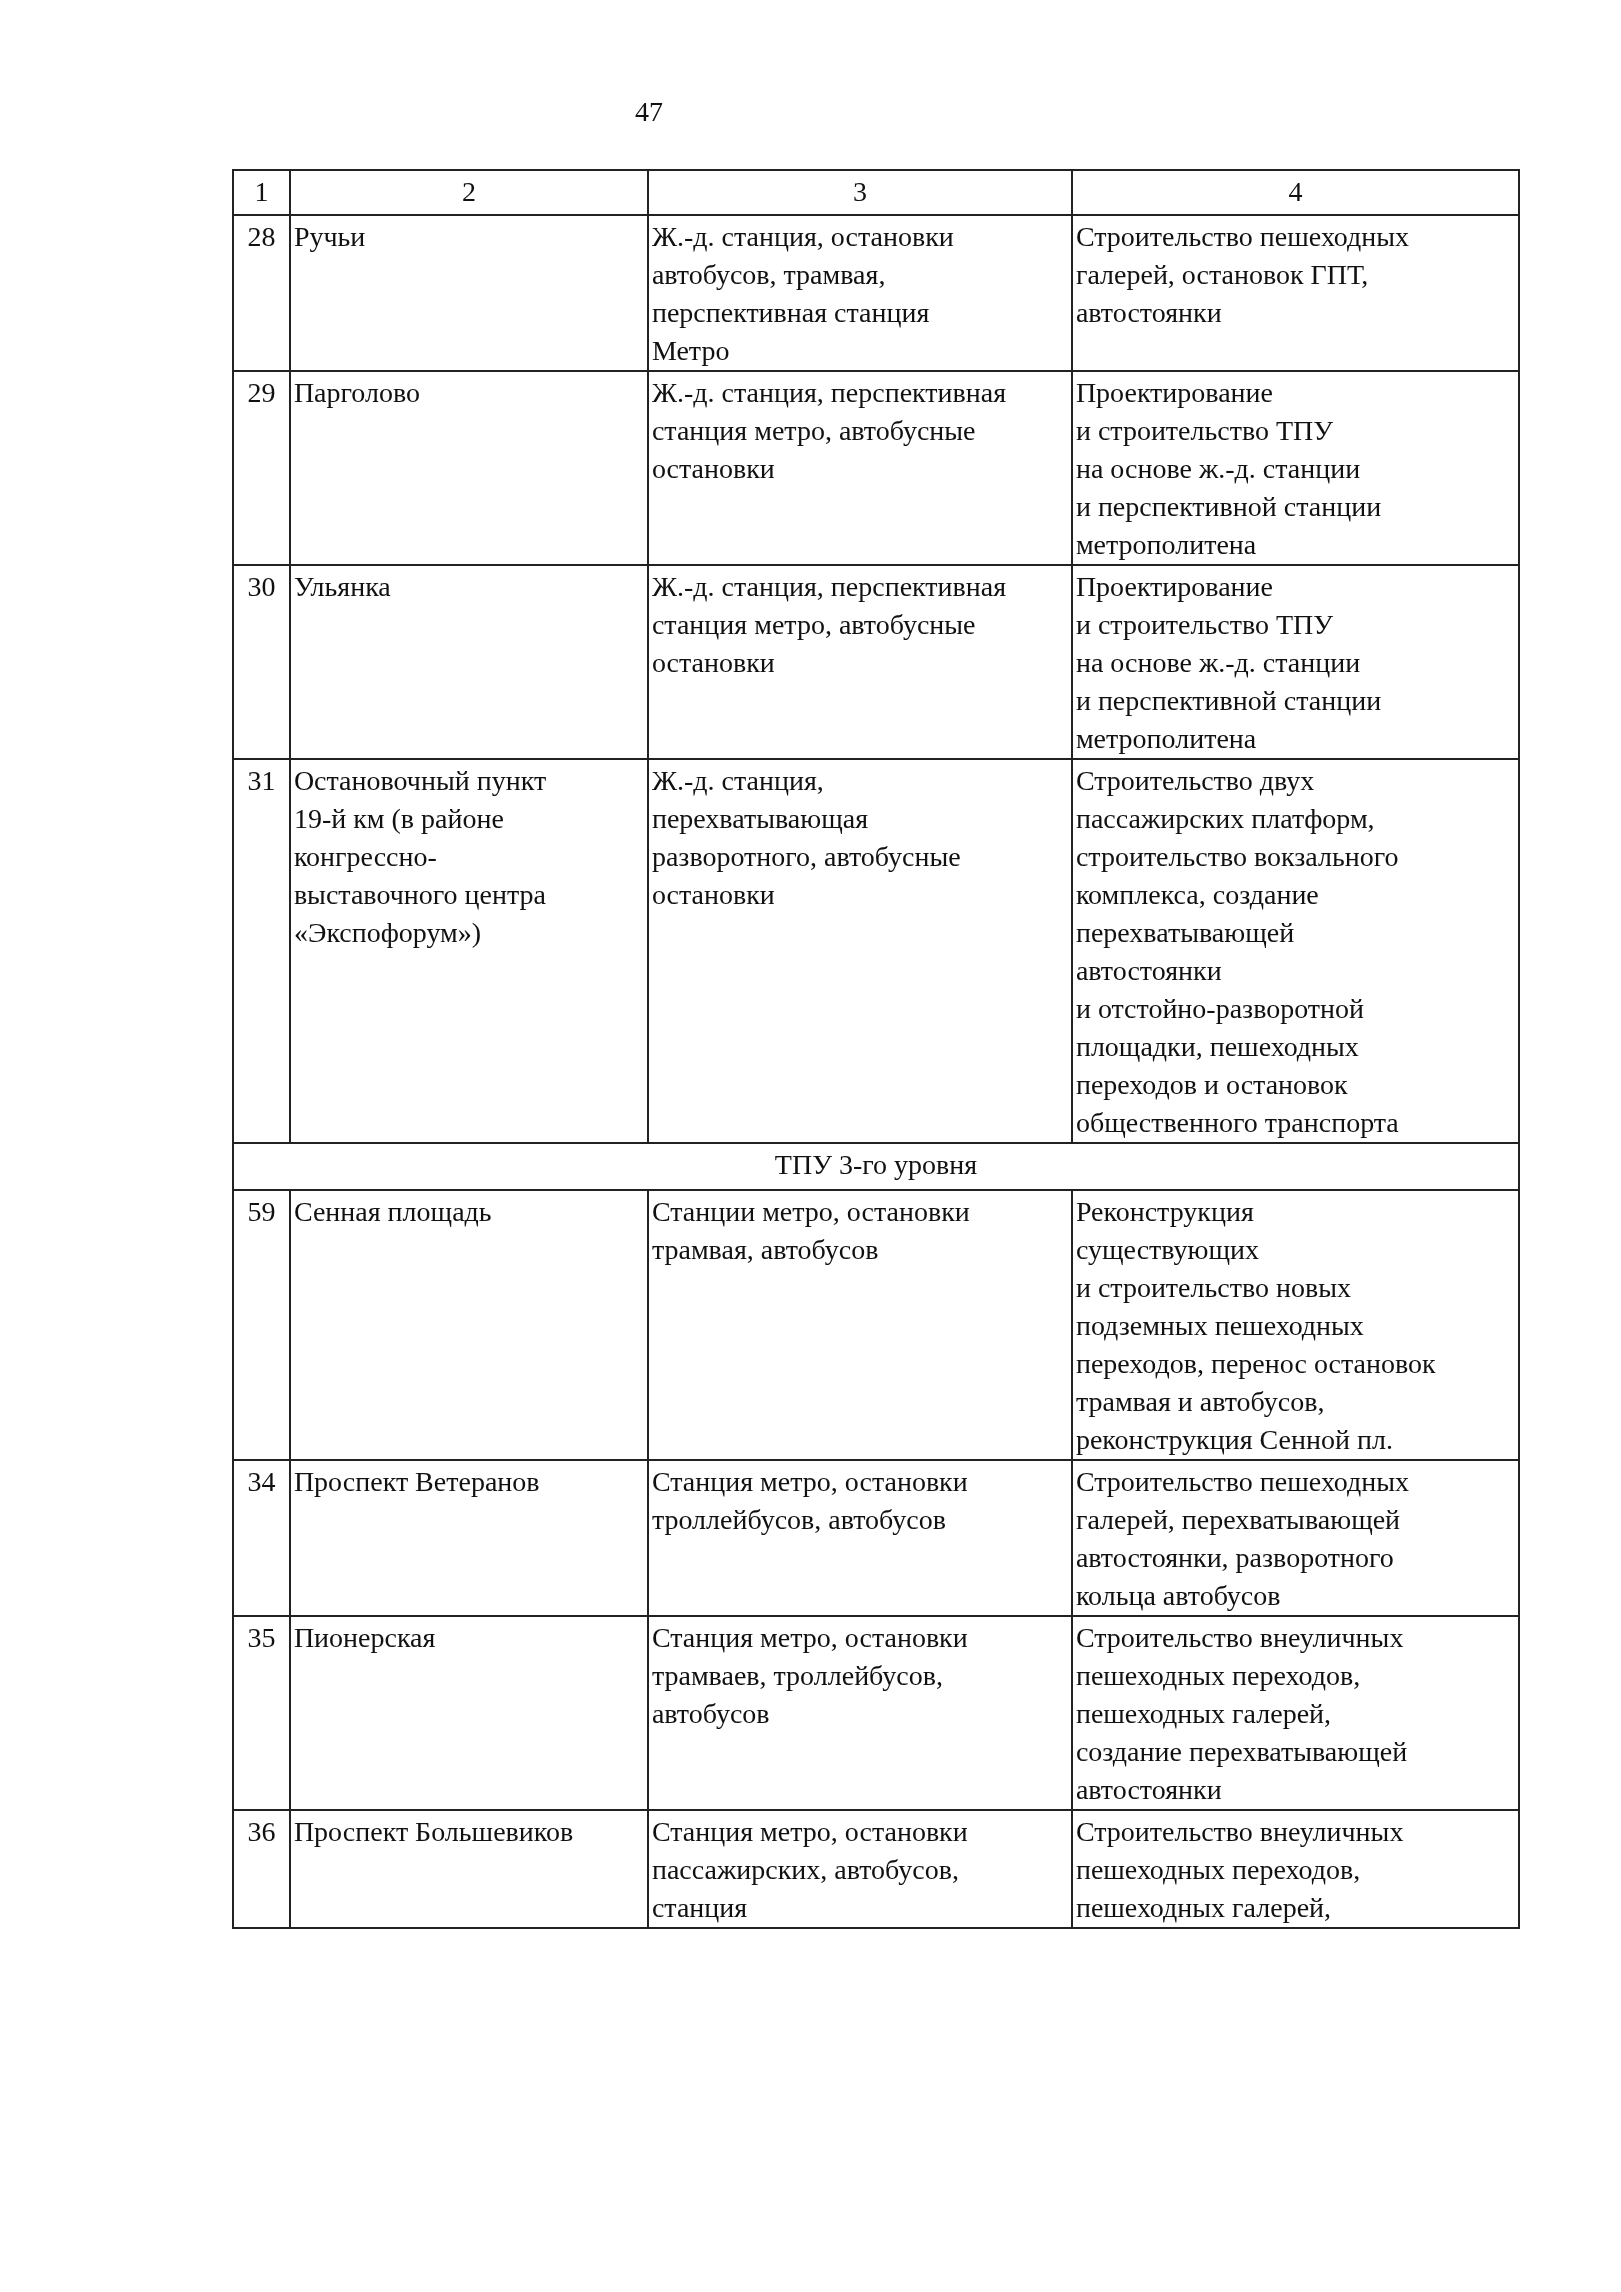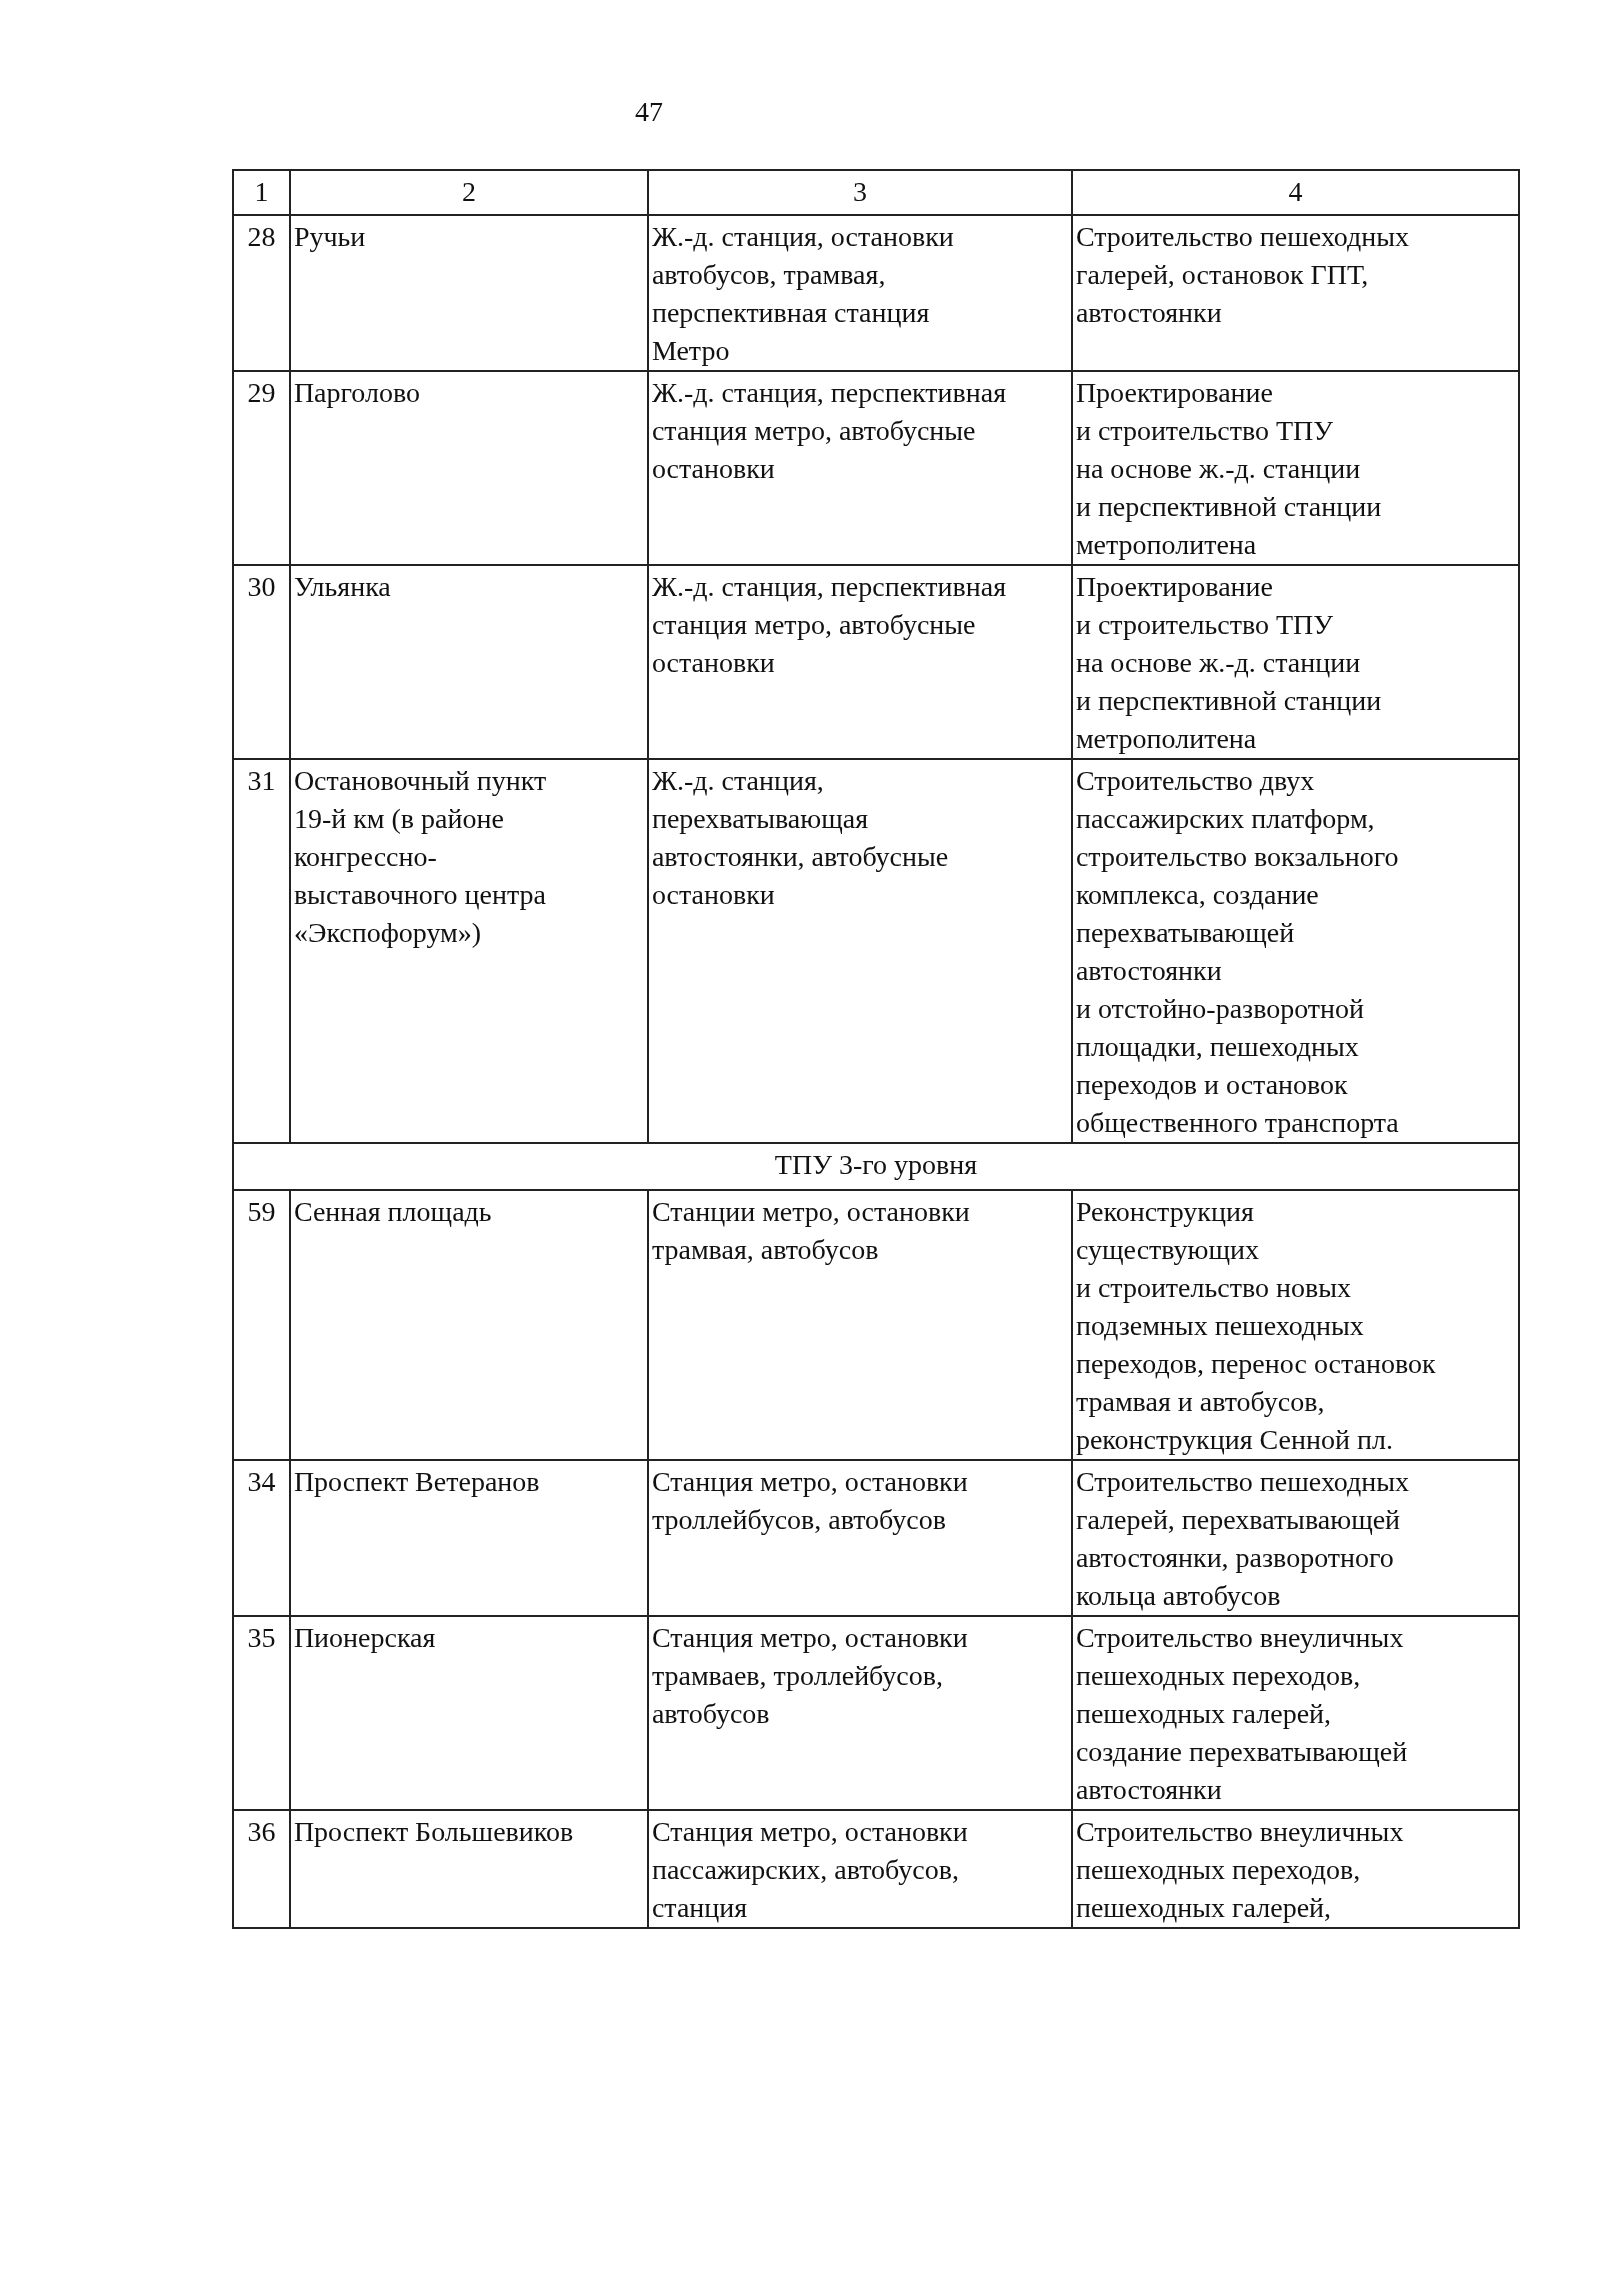--- a/index.html
+++ b/index.html
@@ -99,21 +99,21 @@
         <td>
           <span class="line">Остановочный пункт</span>
           <span class="line">19-й км (в районе</span>
           <span class="line">конгрессно-</span>
           <span class="line">выставочного центра</span>
           <span class="line">«Экспофорум»)</span>
         </td>
         <td>
           <span class="line">Ж.-д. станция,</span>
           <span class="line">перехватывающая</span>
-          <span class="line">автостоянки, автобусные</span>
+          <span class="line">разворотного, автобусные</span>
           <span class="line">остановки</span>
         </td>
         <td>
           <span class="line">Строительство двух</span>
           <span class="line">пассажирских платформ,</span>
           <span class="line">строительство вокзального</span>
           <span class="line">комплекса, создание</span>
           <span class="line">перехватывающей</span>
           <span class="line">автостоянки</span>
           <span class="line">и отстойно-разворотной</span>

